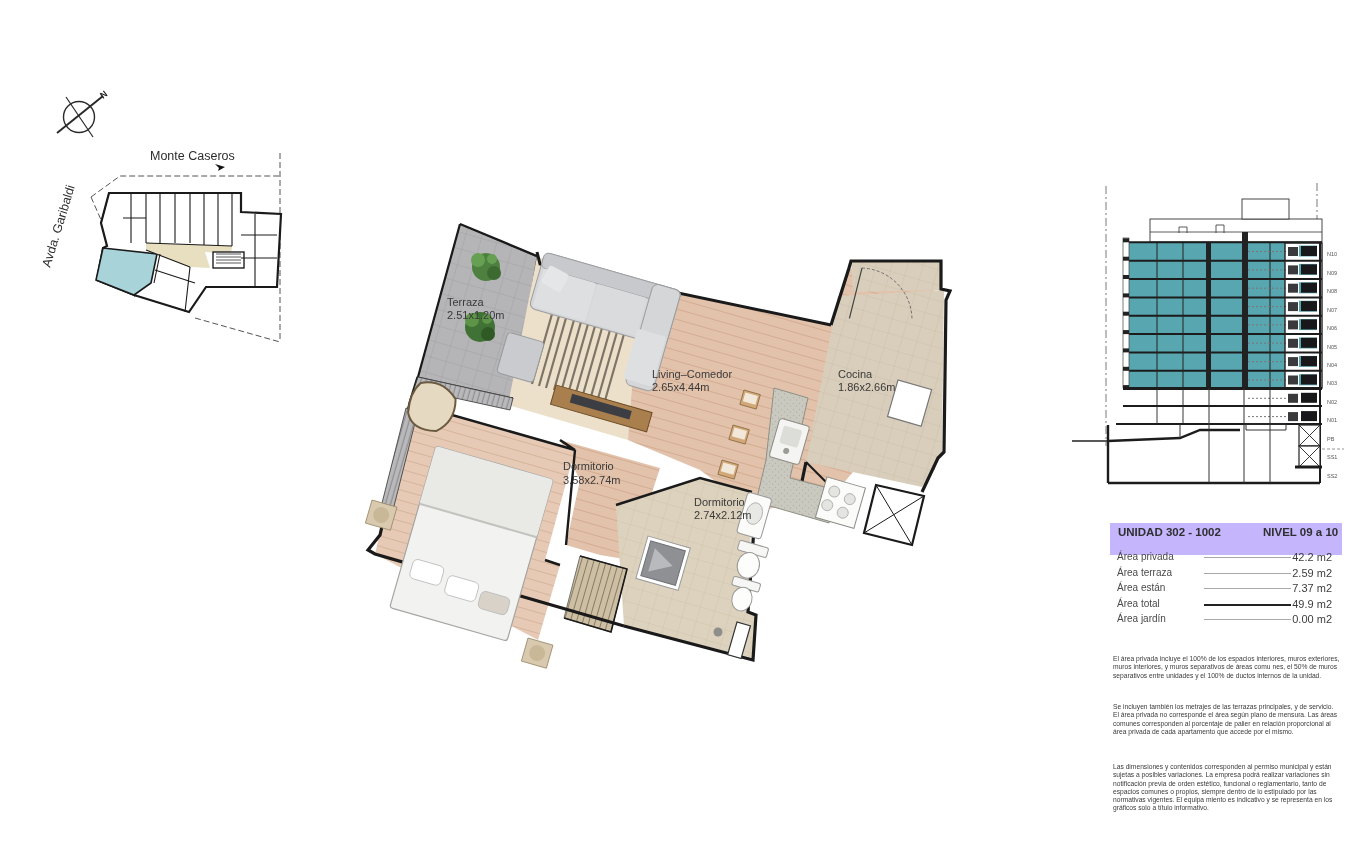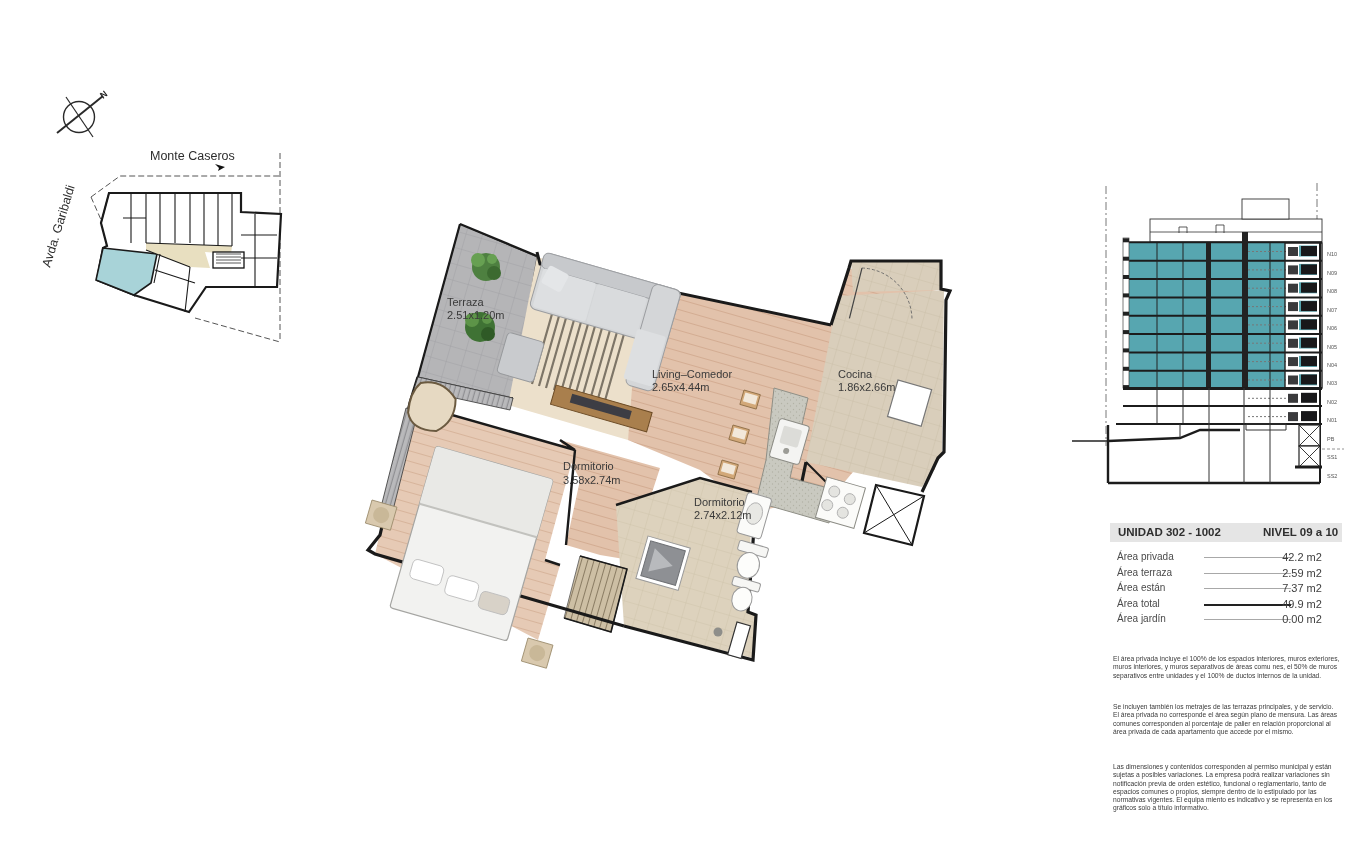--- a/index.html
+++ b/index.html
@@ -1,24 +1,24 @@
 <!DOCTYPE html>
 <html><head><meta charset="utf-8">
 <style>
 html,body{margin:0;padding:0;background:#fff;width:1365px;height:843px;overflow:hidden}
 *{font-family:"Liberation Sans",sans-serif;box-sizing:border-box}
 #page{position:relative;width:1365px;height:843px}
 svg{position:absolute;left:0;top:0}
 .abs{position:absolute}
-.hdr{left:1110px;top:523px;width:232px;height:19px;background:#e5e5e5;color:#2f2f2f;
+.hdr{left:1110px;top:523px;width:232px;height:32px;background:#c4b5fd;color:#2f2f2f;
  font-size:11.5px;font-weight:bold;line-height:19px}
 .hdr .l{position:absolute;left:8px}
 .hdr .r{position:absolute;left:153px}
 .rowlbl{left:1117px;width:90px;font-size:10px;color:#4a4a4a;height:14px}
-.rowval{width:60px;text-align:center;left:1272px;font-size:11px;color:#3d3d3d}
+.rowval{width:60px;text-align:right;left:1272px;font-size:11px;color:#3d3d3d}
 .rline{position:absolute;height:1px;background:#a8a8a8;left:1204px;width:87px}
 .para{left:1113px;width:228px;font-size:6.7px;line-height:8.3px;color:#3a3a3a}
 </style></head>
 <body>
 <div id="page">
 <svg width="1365" height="843" viewBox="0 0 1365 843">
 <defs>
 <pattern id="plank" width="10" height="10" patternUnits="userSpaceOnUse" patternTransform="rotate(16)">
   <rect width="10" height="10" fill="#e2c2ab"></rect>
   <rect width="10" height="1" fill="#d3ac92"></rect>

